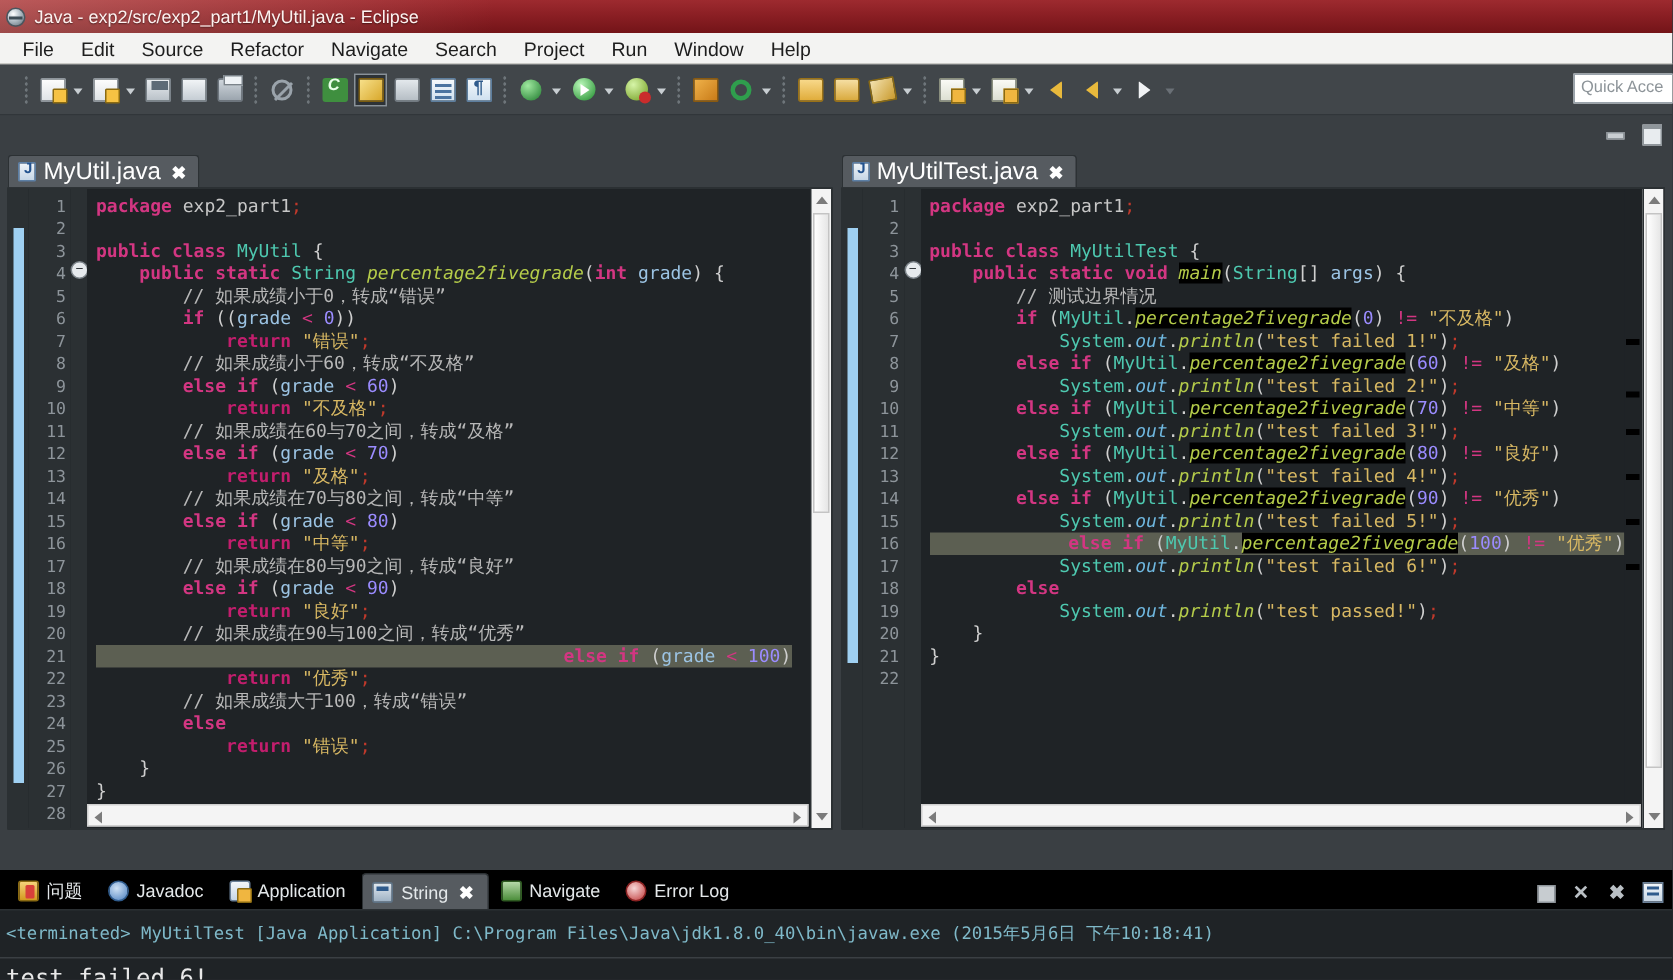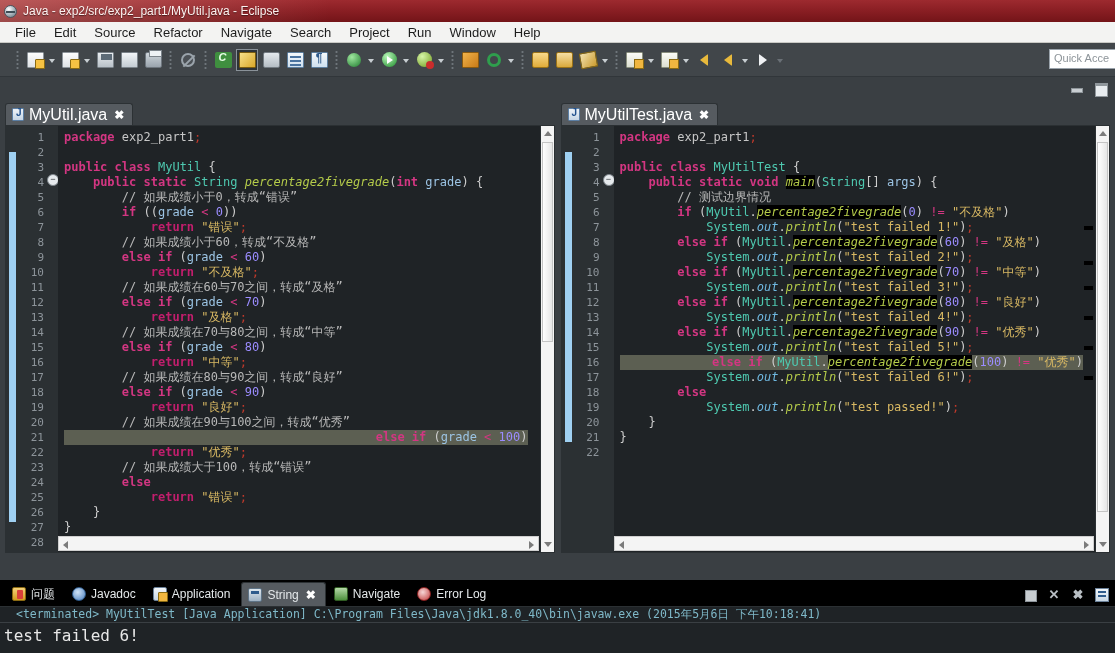--- a/index.html
+++ b/index.html
@@ -211,21 +211,21 @@
   .bt.stop:after{content:"";position:absolute;left:2px;top:2px;width:10px;height:10px;background:#c7ccd0;border:1px solid #8d949a;}
   .bt.x{ color:#b9bfc4; font-size:13px; font-weight:bold; line-height:14px; text-align:center; }
   .bt.xx{ color:#b9bfc4; font-size:13px; font-weight:bold; line-height:14px; text-align:center; }
   .bt.pin{ background:linear-gradient(180deg,#f2f6fa,#c7d6e4); border:1px solid #6b8199;}
   .bt.pin:after{content:"";position:absolute;left:2px;top:2px;right:2px;height:2px;background:#2f5b8c;box-shadow:0 4px 0 #2f5b8c;}
   .console {
     position:absolute; left:0; right:0; top:26px; bottom:0;
     background:#1f2326; border-top:1px solid #2b3033;
   }
   .termline {
-    height:16px; display:flex; align-items:center; padding-left:16px;
+    height:32px; display:flex; align-items:center; padding-left:4px;
     color:#7fb9c9; font-size:11.5px; font-family:"DejaVu Sans Mono", monospace;
     border-bottom:1px solid #3a3f43; white-space:nowrap; overflow:hidden;text-align:right;
   }
   .outline {
     padding:3px 4px; color:#e8e8e8; font-size:16px;
     font-family:"DejaVu Sans Mono", monospace; white-space:pre;
   }
 </style>
 </head>
 <body>

